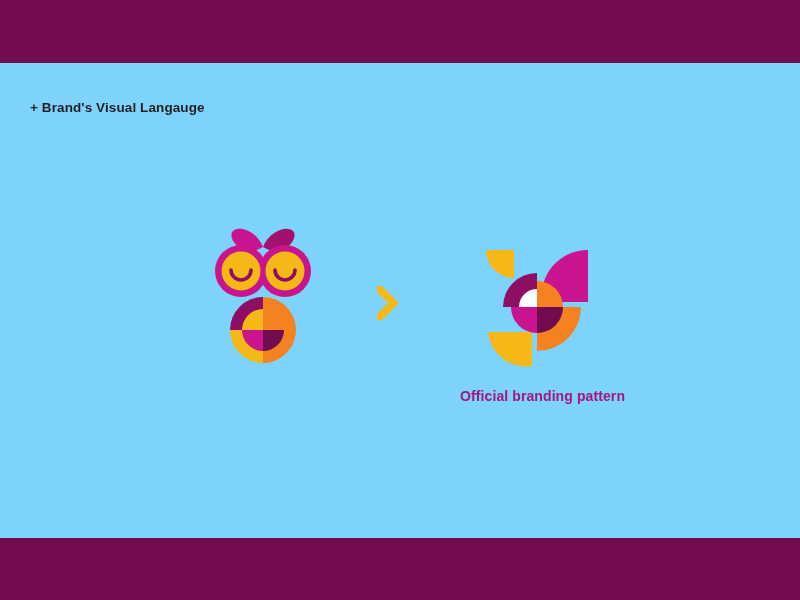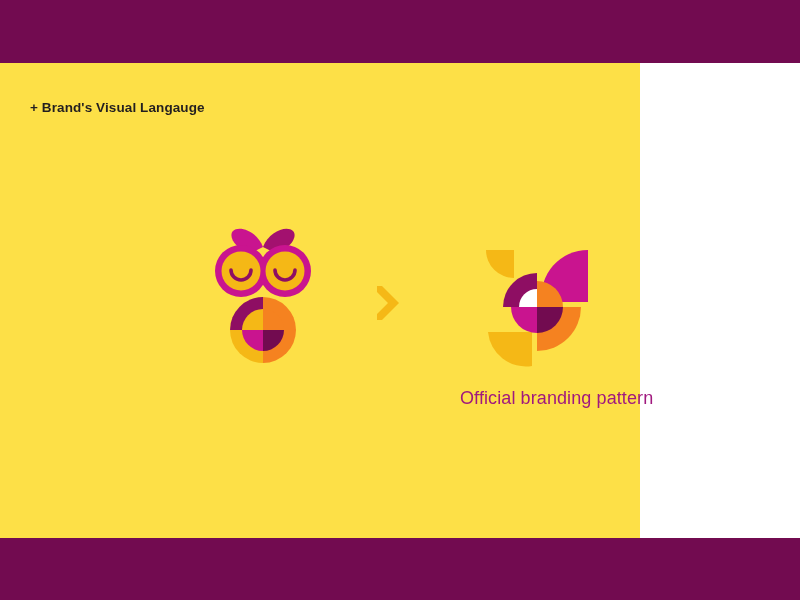--- a/index.html
+++ b/index.html
@@ -8,23 +8,23 @@
   }
   body {
     width: 800px;
     height: 600px;
     background: #ffffff;
     font-family: "Liberation Sans", sans-serif;
     overflow: hidden;
   }
   .slide {
     position: relative;
-    width: 640px;
+    width: 800px;
     height: 600px;
-    background: #fde047;
+    background: #7dd3fc;
   }
   .band {
     position: absolute;
     left: 0;
     width: 800px;
     background: #720b50;
   }
   .band-top {
     top: 0;
     height: 63px;
@@ -72,22 +72,22 @@
     width: 126px;
     height: 126px;
   }
   .pattern-svg { display: block; width: 126px; height: 126px; }
 
   .pattern-caption {
     position: absolute;
     left: 460px;
     top: 388px;
     width: 260px;
-    font-size: 18px;
-    font-weight: normal;
+    font-size: 14px;
+    font-weight: bold;
     color: #a0197e;
     letter-spacing: 0.1px;
     white-space: nowrap;
   }
 </style>
 </head>
 <body>
 
 <div class="slide">
 

